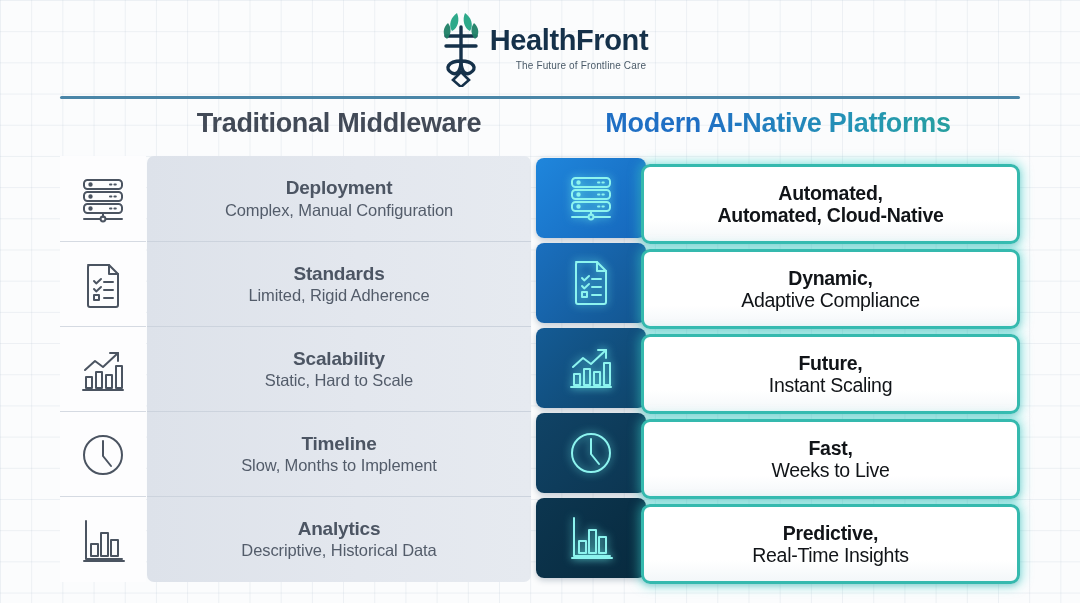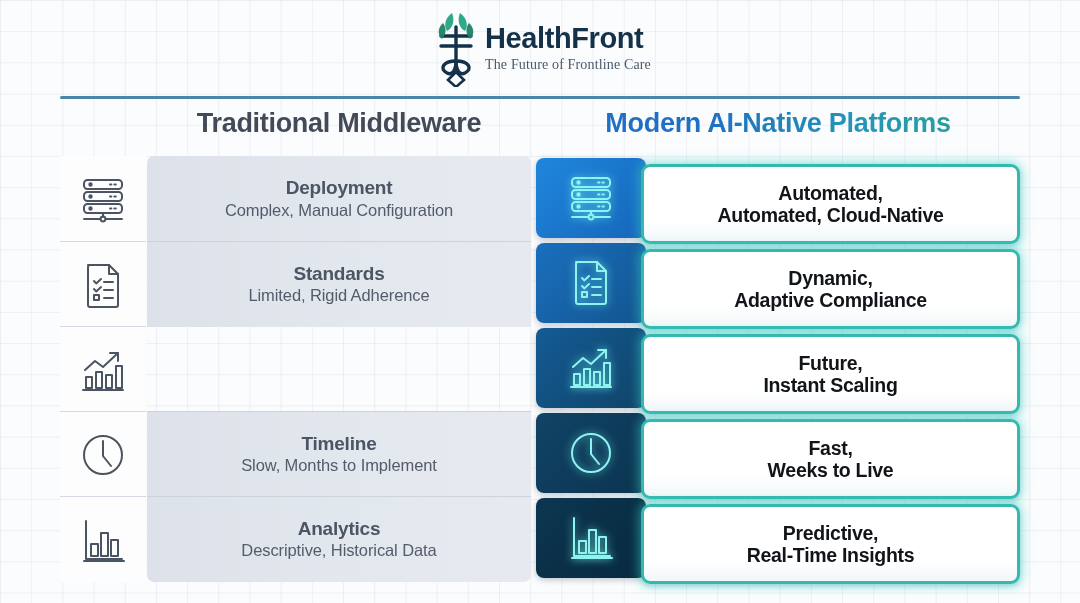--- a/index.html
+++ b/index.html
@@ -29,22 +29,22 @@
   .logo-text { display:flex; flex-direction:column; align-items:flex-start; }
   .logo-name {
     font-size:29px; font-weight:700; color:#15314a;
     letter-spacing:-0.4px; line-height:1.04;
   }
   .logo-sub {
     font-size:22px; font-weight:700; color:#2ea98a;
     letter-spacing:5.2px; line-height:1.12; margin-top:1px;
   }
   .logo-tag {
-    font-size:14px; font-weight:400; color:#4a5a68;
-    letter-spacing:0.15px; margin-top:4px; align-self:flex-end; padding-right:2px;font-family:Liberation Serif, serif;
+    font-size:10px; font-weight:400; color:#4a5a68;
+    letter-spacing:0.15px; margin-top:4px; align-self:flex-end; padding-right:2px;
   }
 
   .divider {
     position:absolute; left:60px; top:96px; width:960px; height:2.5px;
     background:#4a86a8; border-radius:2px;
   }
 
   
   .headings { position:absolute; left:0; top:108px; width:1080px; height:46px; }
   .head-left {
@@ -120,21 +120,21 @@
     align-items:center; justify-content:center;
     text-align:center;
     box-shadow:0 0 11px 2px rgba(60,215,205,0.55), 0 2px 5px rgba(10,40,70,0.18);
     margin-top:6px;
   }
   .rc-title {
     font-size:19.5px; font-weight:700; color:#111418;
     line-height:1.14; letter-spacing:-0.3px;
   }
   .rc-sub {
-    font-size:19.5px; font-weight:700; color:#111418;
+    font-size:19.5px; font-weight:400; color:#111418;
     line-height:1.16; letter-spacing:-0.3px;
   }
   .rc-sub.light { font-weight:600; }
 </style>
 </head>
 <body>
 
 <div class="logo-area">
   <span class="logo-mark">
     <svg viewBox="0 0 58 78" xmlns="http://www.w3.org/2000/svg">
@@ -246,20 +246,24 @@
       <svg viewBox="0 0 52 52" fill="none" stroke="#4b5461" stroke-width="2" stroke-linecap="round" stroke-linejoin="round">
         <path d="M8 26 L18 17 L26 23 L41 9"></path>
         <path d="M33 9 h8 v8"></path>
         <rect x="9" y="33" width="6" height="11"></rect>
         <rect x="19" y="28" width="6" height="16"></rect>
         <rect x="29" y="31" width="6" height="13"></rect>
         <rect x="39" y="22" width="6" height="22"></rect>
         <path d="M6 46 h40"></path>
       </svg>
     </div>
+    <div class="left-card">
+      <span class="lc-title">Scalability</span>
+      <span class="lc-sub">Static, Hard to Scale</span>
+    </div>
     <div class="right-icon" style="background:linear-gradient(135deg,#145b95 0%,#0f4469 100%);">
       <svg viewBox="0 0 54 54" fill="none" stroke="#8df4ef" stroke-width="2" stroke-linecap="round" stroke-linejoin="round">
         <path d="M9 26 L19 17 L27 23 L42 9"></path>
         <path d="M34 9 h8 v8"></path>
         <rect x="10" y="33" width="6" height="11"></rect>
         <rect x="20" y="28" width="6" height="16"></rect>
         <rect x="30" y="31" width="6" height="13"></rect>
         <rect x="40" y="22" width="6" height="22"></rect>
         <path d="M7 46 h40"></path>
       </svg>

